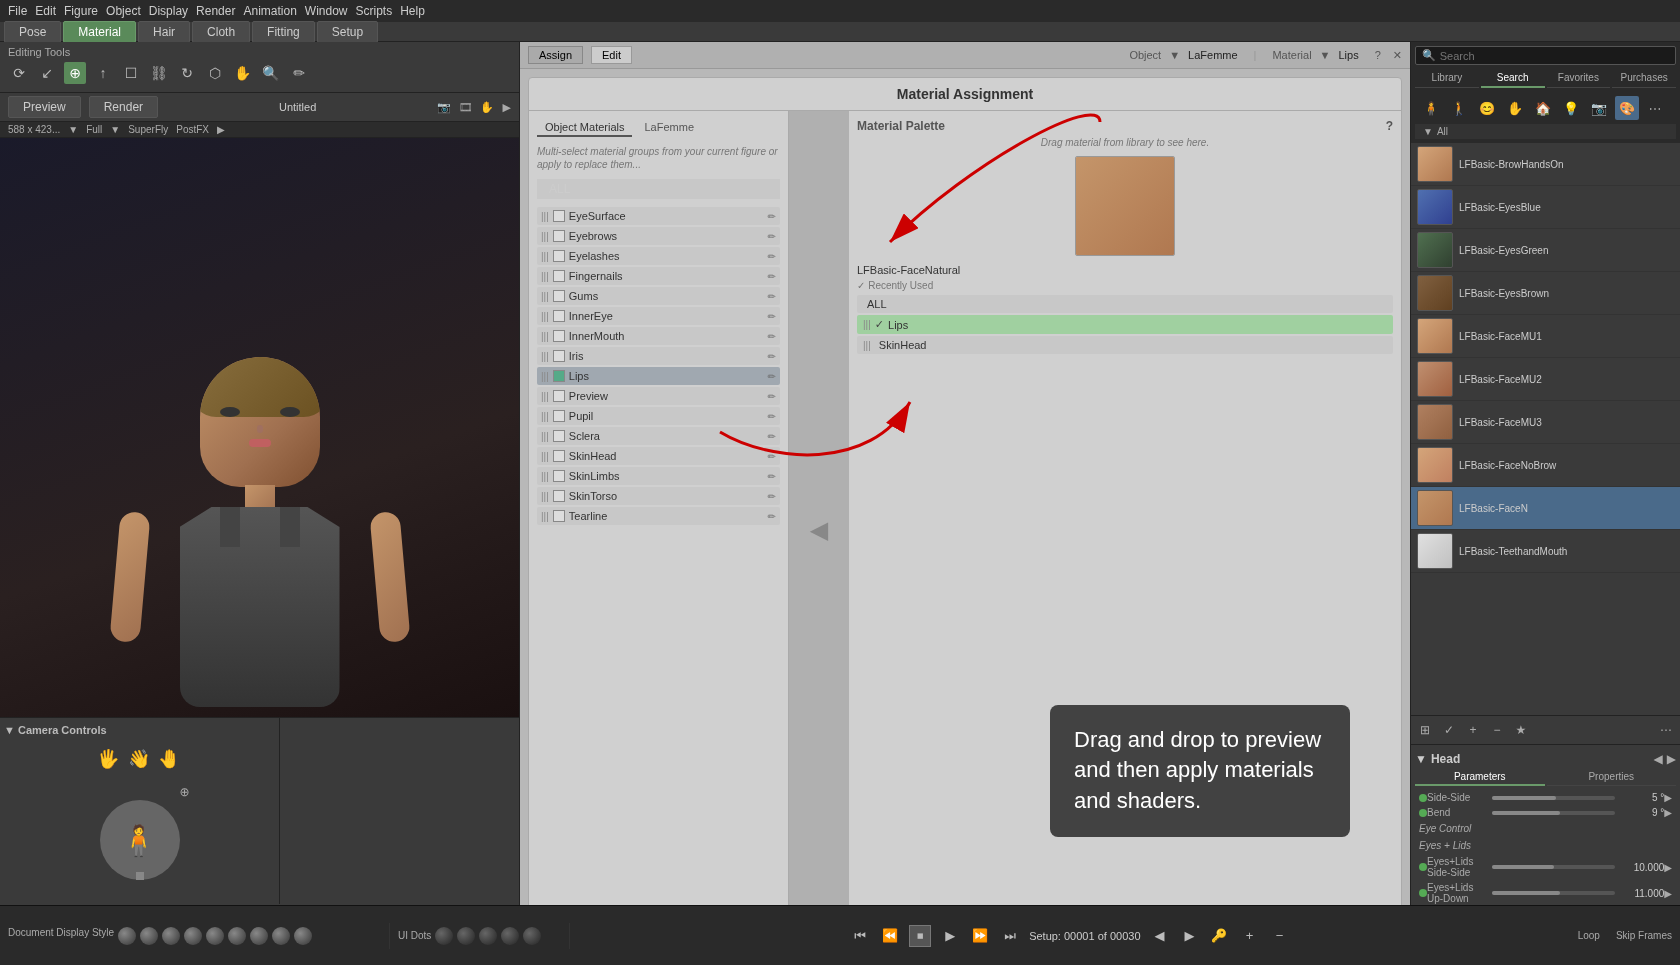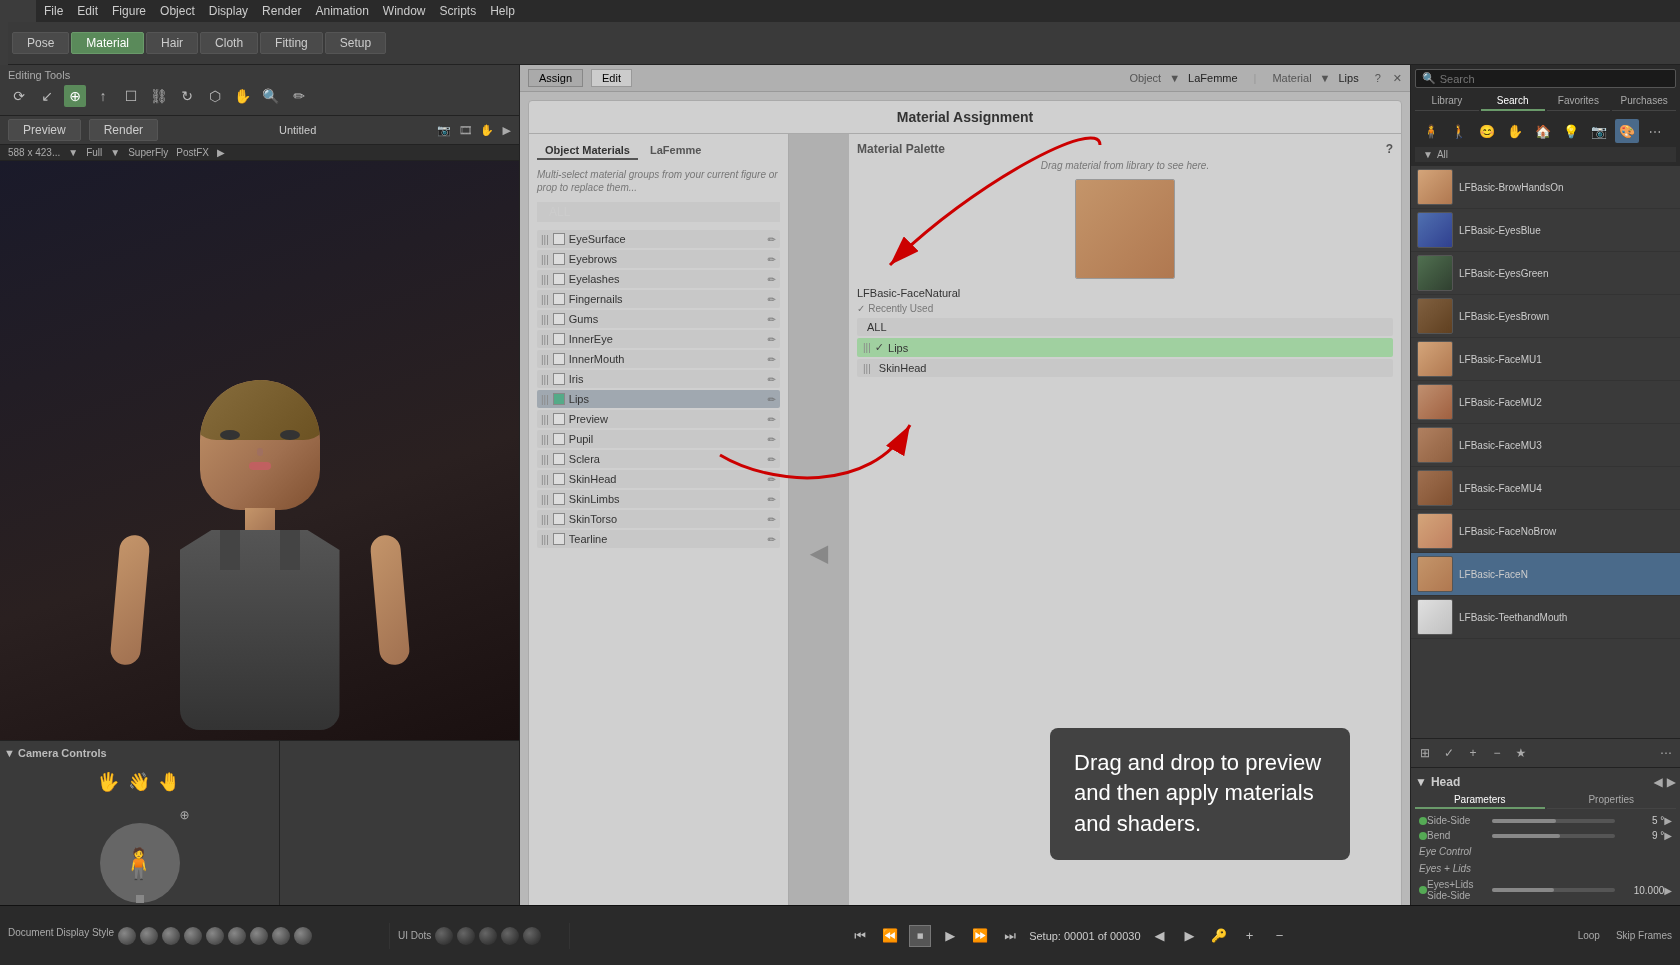--- a/index.html
+++ b/index.html
@@ -1,23 +1,23 @@
 <!DOCTYPE html>
 <html><head>
   <meta charset="utf-8">
   <style>
     * { box-sizing: border-box; margin: 0; padding: 0; }
     body { font-family: Arial, sans-serif; font-size: 12px; background: #3c3c3c; color: #ccc; width: 1680px; height: 965px; overflow: hidden; position: relative; }
 
     
-    #menubar { background: #2a2a2a; height: 22px; display: flex; align-items: center; padding: 0 4px; gap: 6px; color: #ccc; font-size: 12px; margin-left: 36px; }
+    #menubar { background: #2a2a2a; height: 22px; display: flex; align-items: center; padding: 0 4px; gap: 0; color: #ccc; font-size: 12px; }
     #menubar span { cursor: pointer; padding: 2px 4px; }
 
     
-    #tabbar { background: #3a3a3a; height: 43px; display: flex; align-items: center; padding: 0 4px; gap: 2px; border-bottom: 1px solid #222; margin-left: 8px; }
+    #tabbar { background: #3a3a3a; height: 20px; display: flex; align-items: center; padding: 0 4px; gap: 2px; border-bottom: 1px solid #222; }
     .tab-btn { background: #4a4a4a; border: 1px solid #555; color: #ccc; padding: 3px 14px; font-size: 12px; cursor: pointer; border-radius: 2px; }
     .tab-btn.active { background: #5a8a5a; color: #fff; border-color: #6a9a6a; }
 
     
     #main-layout { display: flex; height: calc(965px - 50px); }
 
     
     #left-panel { width: 520px; display: flex; flex-direction: column; background: #3c3c3c; border-right: 1px solid #222; }
 
     
@@ -38,21 +38,21 @@
     #center-header { background: #b0b0b0; padding: 4px 8px; display: flex; align-items: center; gap: 8px; border-bottom: 1px solid #999; font-size: 11px; }
 
     
     #mat-assign { flex: 1; background: #d0d0d0; border: 1px solid #aaa; border-radius: 4px; display: flex; flex-direction: column; }
     #mat-assign-title { text-align: center; padding: 8px; font-size: 14px; color: #333; font-weight: bold; border-bottom: 1px solid #aaa; }
     #mat-assign-body { display: flex; flex: 1; }
 
     
     #obj-materials { width: 260px; border-right: 1px solid #aaa; padding: 8px; display: flex; flex-direction: column; gap: 4px; }
     #obj-mat-tabs { display: flex; gap: 4px; margin-bottom: 4px; font-size: 11px; }
-    .obj-mat-tab { padding: 2px 8px; cursor: pointer; color: #555; font-weight: bold; }
+    .obj-mat-tab { padding: 2px 8px; cursor: pointer; color: #555; }
     .obj-mat-tab.active { color: #333; border-bottom: 2px solid #555; }
     #obj-mat-hint { font-size: 10px; color: #777; font-style: italic; margin-bottom: 4px; line-height: 1.3; }
     #obj-mat-list { flex: 1; overflow-y: auto; }
     .mat-row { display: flex; align-items: center; gap: 4px; padding: 3px 4px; background: #c8c8c8; margin-bottom: 2px; border-radius: 2px; cursor: pointer; }
     .mat-row.selected { background: #a0a8b0; }
     .mat-row .drag-handle { color: #888; font-size: 10px; cursor: grab; }
     .mat-row .checkbox { width: 12px; height: 12px; border: 1px solid #888; background: #ddd; display: inline-block; }
     .mat-row .mat-name { flex: 1; font-size: 11px; color: #333; }
     .mat-row .edit-icon { color: #666; font-size: 10px; }
     #all-row { background: #c8c8c8; padding: 3px 8px; margin-bottom: 4px; display: flex; align-items: center; gap: 4px; }
@@ -281,21 +281,21 @@
     <div style="flex:1; padding:8px; display:flex; gap:0;">
       <div id="mat-assign">
         <div id="mat-assign-title">Material Assignment</div>
         <div id="mat-assign-body">
 
           <div id="obj-materials">
             <div id="obj-mat-tabs">
               <span class="obj-mat-tab active">Object Materials</span>
               <span class="obj-mat-tab">LaFemme</span>
             </div>
-            <div id="obj-mat-hint">Multi-select material groups from your current figure or prop to replace them...</div>
+            <div id="obj-mat-hint">Multi-select material groups from your current figure or apply to replace them...</div>
             <div id="all-row">
               <div class="checkbox"></div>
               <span>ALL</span>
             </div>
             <div id="obj-mat-list">
 
             <div class="mat-row">
     <span class="drag-handle">|||</span>
     <div class="checkbox" style=""></div>
     <span class="mat-name">EyeSurface</span>
@@ -504,24 +504,20 @@
   </div>
         <div class="mat-list-item">
     <div class="mat-thumb face2"></div>
     <span class="mat-item-name">LFBasic-FaceMU2</span>
   </div>
         <div class="mat-list-item">
     <div class="mat-thumb face3"></div>
     <span class="mat-item-name">LFBasic-FaceMU3</span>
   </div>
         <div class="mat-list-item">
-    <div class="mat-thumb face4"></div>
-    <span class="mat-item-name">LFBasic-FaceMU4</span>
-  </div>
-        <div class="mat-list-item">
     <div class="mat-thumb nobrow"></div>
     <span class="mat-item-name">LFBasic-FaceNoBrow</span>
   </div>
         <div class="mat-list-item active">
     <div class="mat-thumb faceN"></div>
     <span class="mat-item-name">LFBasic-FaceN</span>
   </div>
         <div class="mat-list-item">
     <div class="mat-thumb teeth"></div>
     <span class="mat-item-name">LFBasic-TeethandMouth</span>

